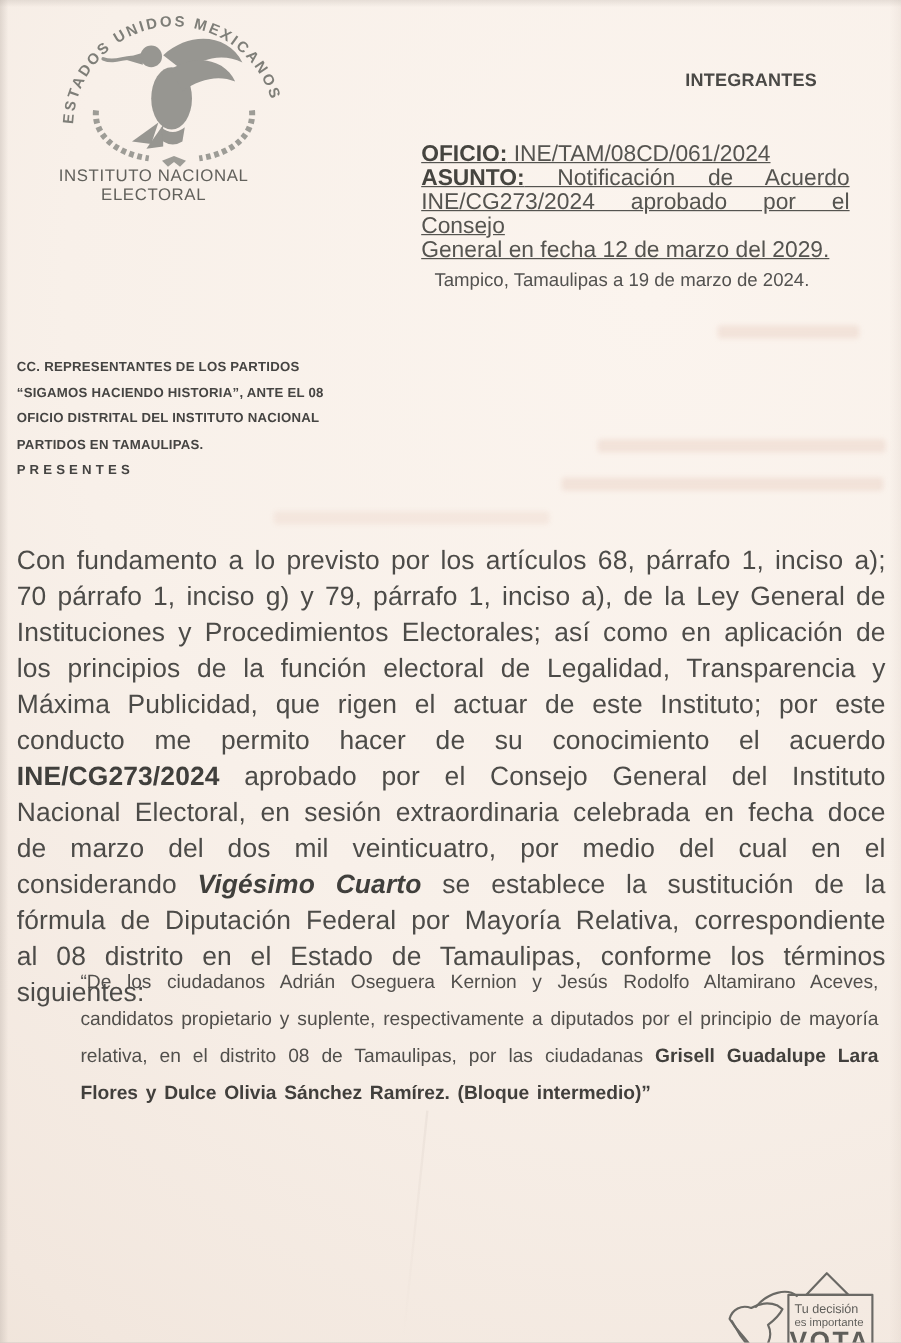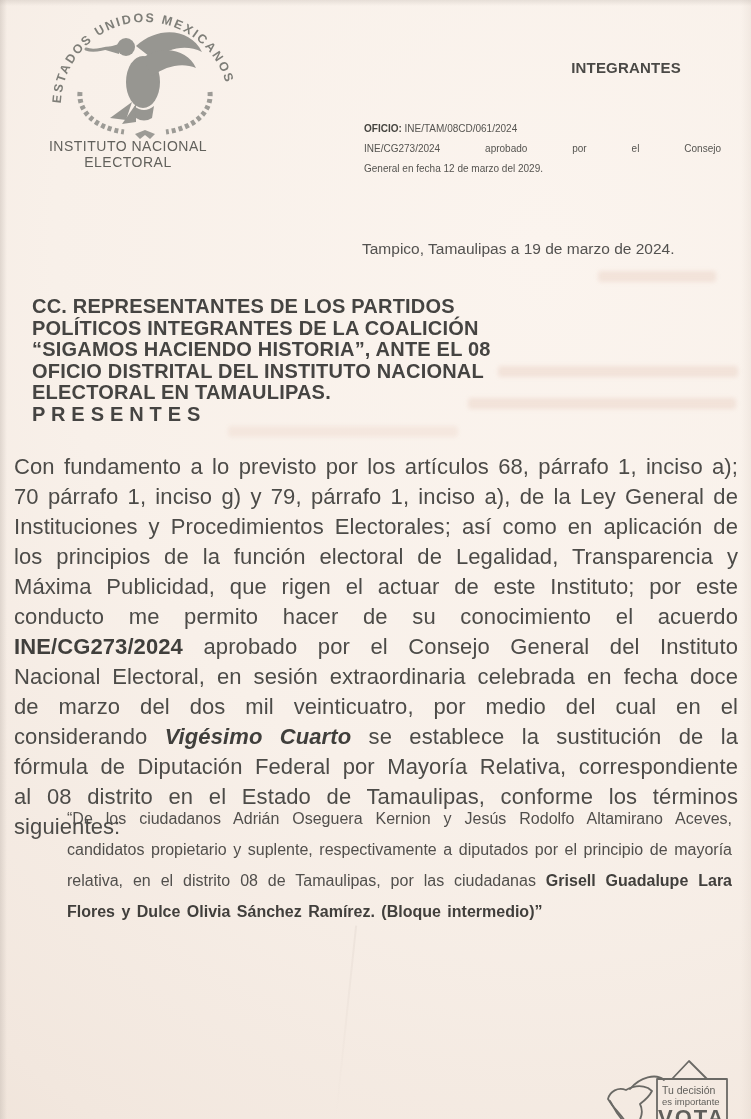--- a/index.html
+++ b/index.html
@@ -18,29 +18,29 @@
   svg text, svg textPath { font-family:"Liberation Sans","DejaVu Sans",sans-serif; }
   .institute {
     position:absolute; left:12px; top:138px; width:232px; text-align:center;
     font-size:14px; letter-spacing:0.5px; color:#62615c;
   }
   .hdr-right {
     position:absolute; left:528px; top:58px; width:196px; text-align:center;
     font-weight:bold; font-size:15px; line-height:19px; color:#4a4946; letter-spacing:0.2px;
   }
   .oficio {
-    position:absolute; left:364px; top:119px; width:357px;
-    font-size:10px; line-height:20px; color:#555450;
+    position:absolute; left:351px; top:119px; width:357px;
+    font-size:19px; line-height:20px; color:#555450;text-decoration:underline;
   }
   .oficio b { color:#45443f; }
   .just { text-align:justify; text-align-last:justify; }
-  .dateline { position:absolute; left:362px; top:240px; font-size:15.5px; color:#535250; }
+  .dateline { position:absolute; left:362px; top:225px; font-size:15.5px; color:#535250; }
   .addressee {
     position:absolute; left:14px; top:296px;
-    font-weight:bold; font-size:20px; line-height:21.5px; letter-spacing:0.2px; color:#454442;margin-left:18px;
+    font-weight:bold; font-size:11px; line-height:21.5px; letter-spacing:0.2px; color:#454442;
   }
   .bodytext {
     position:absolute; left:14px; top:452px; width:724px; margin:0;
     font-size:22px; line-height:30px; text-align:justify;
     word-spacing:2.5px; letter-spacing:0.1px; color:#4c4b48;
   }
   .bodytext b { color:#403f3c; }
   .quote {
     position:absolute; left:67px; top:803px; width:665px; margin:0;
     font-size:16px; line-height:31px; text-align:justify;
@@ -88,32 +88,32 @@
     </g>
   </svg>
   <div class="institute">INSTITUTO NACIONAL ELECTORAL</div>
 
   <div class="hdr-right">
     <div>INTEGRANTES</div>
   </div>
 
   <div class="oficio">
     <div><b>OFICIO:</b><span> INE/TAM/08CD/061/2024</span></div>
+    <div class="just"><b>ASUNTO:</b><span> Notificación de Acuerdo</span></div>
     <div class="just">INE/CG273/2024 aprobado por el Consejo</div>
     <div>General en fecha 12 de marzo del 2029.</div>
   </div>
 
   <div class="dateline">Tampico, Tamaulipas a 19 de marzo de 2024.</div>
 
   <div class="addressee">
     <div>CC. REPRESENTANTES DE LOS PARTIDOS</div>
-    <div>POLÍTICOS INTEGRANTES DE LA COALICIÓN</div>
     <div>“SIGAMOS HACIENDO HISTORIA”, ANTE EL 08</div>
     <div>OFICIO DISTRITAL DEL INSTITUTO NACIONAL</div>
-    <div>ELECTORAL EN TAMAULIPAS.</div>
+    <div>PARTIDOS EN TAMAULIPAS.</div>
     <div>P R E S E N T E S</div>
   </div>
 
   <div class="ghost" style="left:598px; top:271px; width:118px;"></div>
   <div class="ghost" style="left:498px; top:366px; width:240px;"></div>
   <div class="ghost" style="left:468px; top:398px; width:268px;"></div>
   <div class="ghost" style="left:228px; top:426px; width:230px; opacity:0.7;"></div>
 
   <p class="bodytext"><span>Con fundamento a lo previsto por los artículos 68, párrafo 1, inciso a); 70 párrafo 1, inciso g) y 79, párrafo 1, inciso a), de la Ley General de Instituciones y Procedimientos Electorales; así como en aplicación de los principios de la función electoral de Legalidad, Transparencia y Máxima Publicidad, que rigen el actuar de este Instituto; por este conducto me permito hacer de su conocimiento el acuerdo </span><b>INE/CG273/2024</b><span> aprobado por el Consejo General del Instituto Nacional Electoral, en sesión extraordinaria celebrada en fecha doce de marzo del dos mil veinticuatro, por medio del cual en el considerando </span><b style="font-style:italic">Vigésimo Cuarto</b><span> se establece la sustitución de la fórmula de Diputación Federal por Mayoría Relativa, correspondiente al 08 distrito en el Estado de Tamaulipas, conforme los términos siguientes:</span></p>
 

